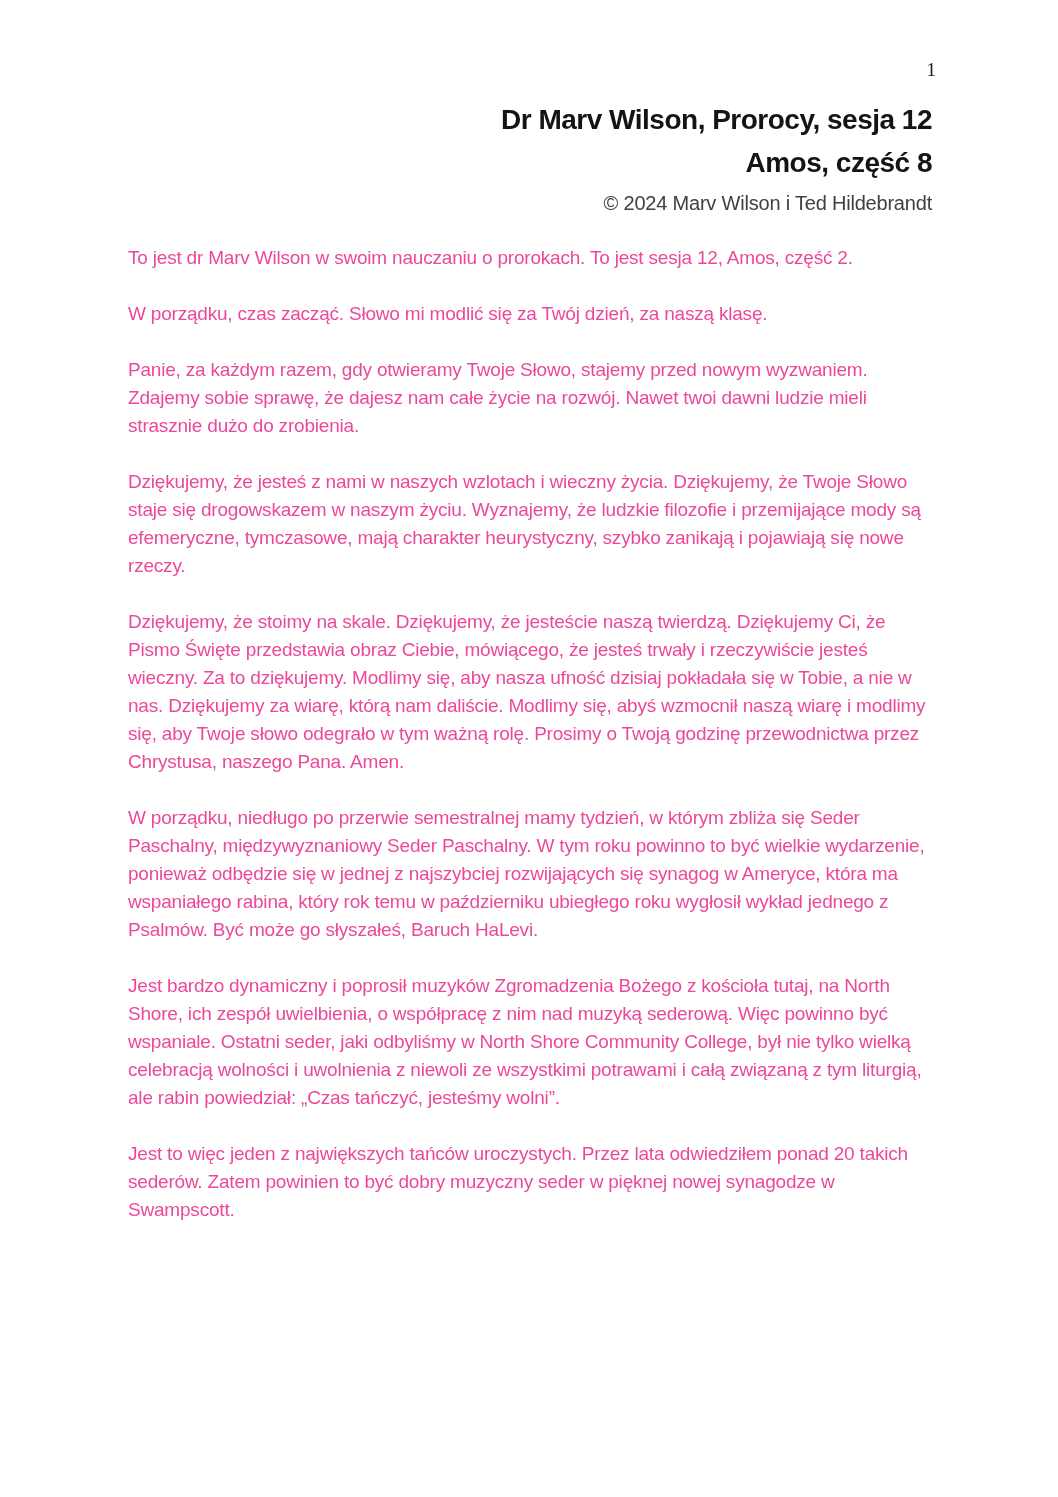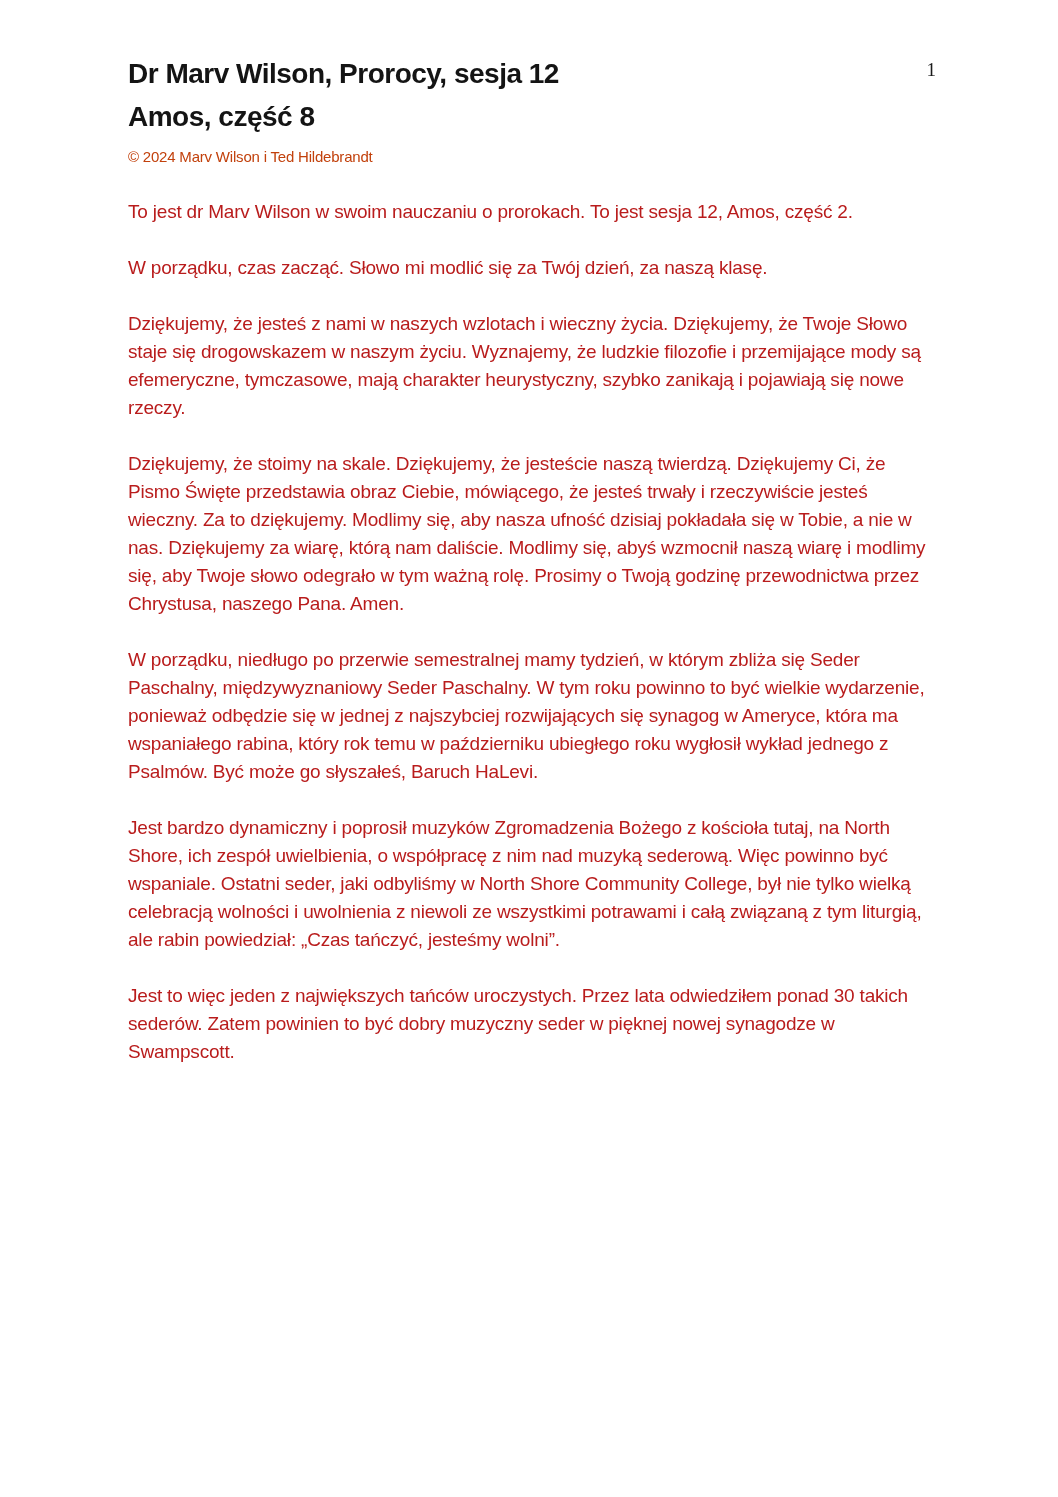--- a/index.html
+++ b/index.html
@@ -26,67 +26,68 @@
     line-height: 24px;
     color: #1a1a1a;
   }
   .content {
     position: absolute;
     top: 0;
     left: 128px;
     width: 804px;
   }
   .title-block {
-    margin-top: 52px;
-    text-align: left;
+    margin-top: 98px;
+    text-align: right;
   }
   .title-line {
     margin: 0;
     font-size: 28px;
     font-weight: bold;
     line-height: 43px;
     letter-spacing: -0.5px;
     color: #141414;
   }
   .copyright {
     margin-top: 6px;
-    font-size: 15px;
+    font-size: 20px;
     line-height: 26px;
     letter-spacing: -0.2px;
-    color: #c2410c;
+    color: #404040;
   }
   .doc-body {
     margin-top: 28px;
   }
   .para {
     margin: 0 0 28px 0;
     font-size: 19px;
     line-height: 28px;
     letter-spacing: -0.2px;
     text-align: left;
-    color: #b91c1c;
+    color: #ec4899;
   }
 </style>
 </head>
 <body>
 
 <div class="page">
   <div class="page-number">1</div>
 
   <div class="content">
     <div class="title-block">
       <h1 class="title-line">Dr Marv Wilson, Prorocy, sesja 12</h1>
       <h1 class="title-line">Amos, część 8</h1>
       <div class="copyright">© 2024 Marv Wilson i Ted Hildebrandt</div>
     </div>
 
     <div class="doc-body">
 
     <p class="para">To jest dr Marv Wilson w swoim nauczaniu o prorokach. To jest sesja 12, Amos, część 2.</p>
         <p class="para">W porządku, czas zacząć. Słowo mi modlić się za Twój dzień, za naszą klasę.</p>
+        <p class="para">Panie, za każdym razem, gdy otwieramy Twoje Słowo, stajemy przed nowym wyzwaniem. Zdajemy sobie sprawę, że dajesz nam całe życie na rozwój. Nawet twoi dawni ludzie mieli strasznie dużo do zrobienia.</p>
         <p class="para">Dziękujemy, że jesteś z nami w naszych wzlotach i wieczny życia. Dziękujemy, że Twoje Słowo staje się drogowskazem w naszym życiu. Wyznajemy, że ludzkie filozofie i przemijające mody są efemeryczne, tymczasowe, mają charakter heurystyczny, szybko zanikają i pojawiają się nowe rzeczy.</p>
         <p class="para">Dziękujemy, że stoimy na skale. Dziękujemy, że jesteście naszą twierdzą. Dziękujemy Ci, że Pismo Święte przedstawia obraz Ciebie, mówiącego, że jesteś trwały i rzeczywiście jesteś wieczny. Za to dziękujemy. Modlimy się, aby nasza ufność dzisiaj pokładała się w Tobie, a nie w nas. Dziękujemy za wiarę, którą nam daliście. Modlimy się, abyś wzmocnił naszą wiarę i modlimy się, aby Twoje słowo odegrało w tym ważną rolę. Prosimy o Twoją godzinę przewodnictwa przez Chrystusa, naszego Pana. Amen.</p>
         <p class="para">W porządku, niedługo po przerwie semestralnej mamy tydzień, w którym zbliża się Seder Paschalny, międzywyznaniowy Seder Paschalny. W tym roku powinno to być wielkie wydarzenie, ponieważ odbędzie się w jednej z najszybciej rozwijających się synagog w Ameryce, która ma wspaniałego rabina, który rok temu w październiku ubiegłego roku wygłosił wykład jednego z Psalmów. Być może go słyszałeś, Baruch HaLevi.</p>
         <p class="para">Jest bardzo dynamiczny i poprosił muzyków Zgromadzenia Bożego z kościoła tutaj, na North Shore, ich zespół uwielbienia, o współpracę z nim nad muzyką sederową. Więc powinno być wspaniale. Ostatni seder, jaki odbyliśmy w North Shore Community College, był nie tylko wielką celebracją wolności i uwolnienia z niewoli ze wszystkimi potrawami i całą związaną z tym liturgią, ale rabin powiedział: „Czas tańczyć, jesteśmy wolni”.</p>
-        <p class="para">Jest to więc jeden z największych tańców uroczystych. Przez lata odwiedziłem ponad 30 takich sederów. Zatem powinien to być dobry muzyczny seder w pięknej nowej synagodze w Swampscott.</p>
+        <p class="para">Jest to więc jeden z największych tańców uroczystych. Przez lata odwiedziłem ponad 20 takich sederów. Zatem powinien to być dobry muzyczny seder w pięknej nowej synagodze w Swampscott.</p>
       </div>
   </div>
 </div>
 
 </body></html>

